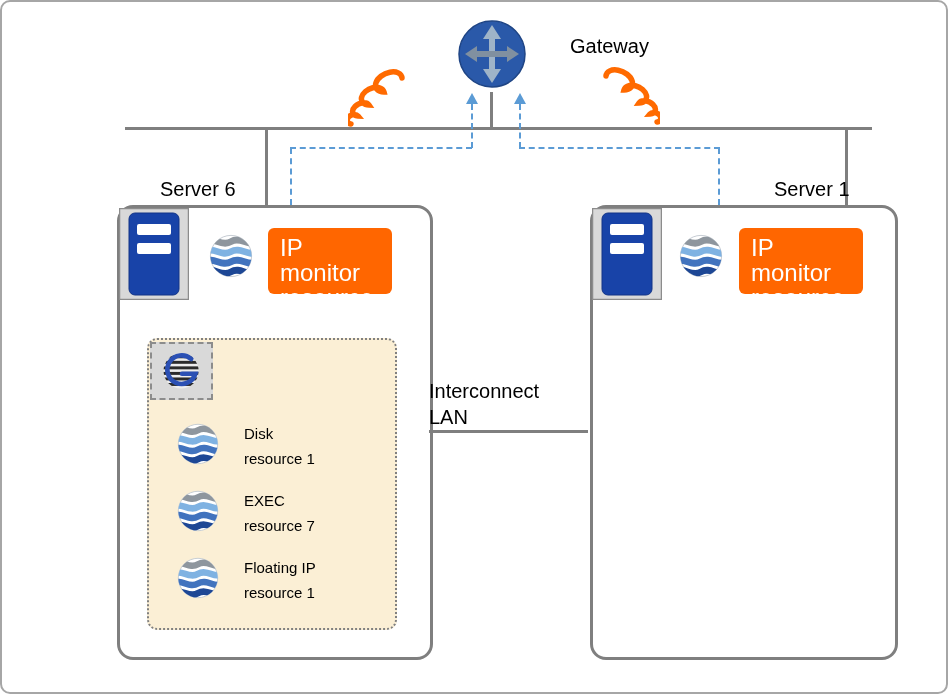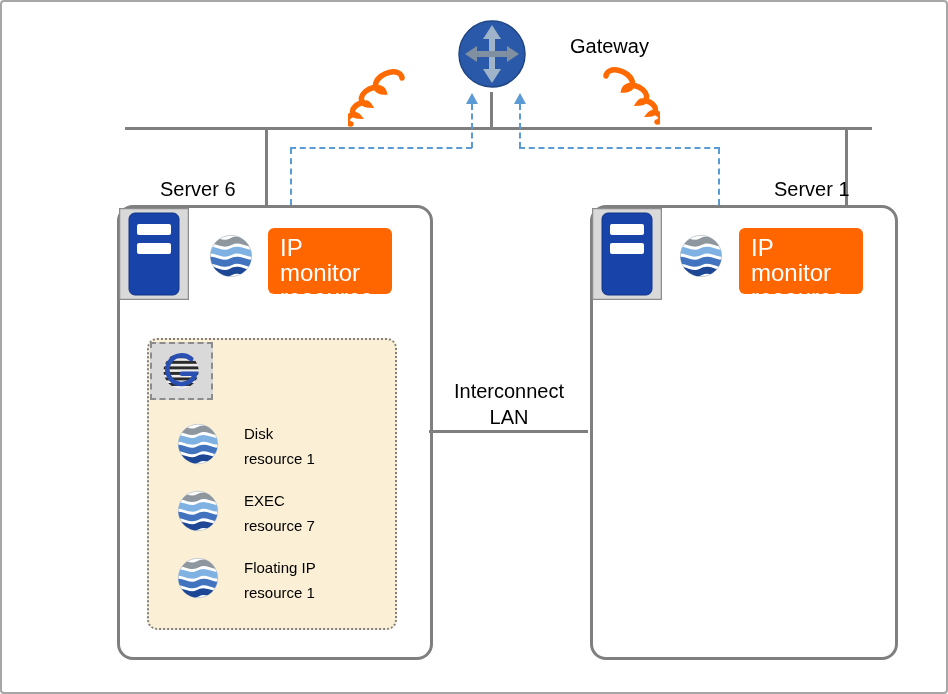--- a/index.html
+++ b/index.html
@@ -1,18 +1,18 @@
 <!DOCTYPE html>
 <html style="--badge_orange: #FF6600; --server_blue: #1843A8; --line_gray: #7F7F7F; --dashed_blue: #5B9BD5; --group_bg: #FBEFD5; --spiral_orange: #FF6A00; --gateway_blue: #2A59A9;"><head>
 <meta charset="utf-8">
 <style>
   html,body{margin:0;padding:0;background:#fff;}
   .canvas{
     position:relative;width:948px;height:694px;box-sizing:border-box;
-    background:#fff;border:2px solid #A6A6A6;border-radius:4px;overflow:hidden;
+    background:#fff;border:2px solid #A6A6A6;border-radius:10px;overflow:hidden;
     font-family:"Liberation Sans", sans-serif;color:#000;
   }
   .abs{position:absolute;}
   .label{font-size:20px;line-height:26px;white-space:pre-line;}
   .small-label{font-size:15px;line-height:25px;white-space:pre-line;}
   .hline{background:var(--line_gray,#7F7F7F);height:3px;}
   .vline{background:var(--line_gray,#7F7F7F);width:3px;}
   .dash-h{border-top:2px dashed var(--dashed_blue,#5B9BD5);}
   .dash-v{border-left:2px dashed var(--dashed_blue,#5B9BD5);}
   .arrow-up{width:0;height:0;border-left:6px solid transparent;border-right:6px solid transparent;
@@ -118,21 +118,21 @@
   <div class="abs dash-v" style="left:517px;top:102px;height:44px"></div>
   <div class="abs arrow-up" style="left:512px;top:91px"></div>
 
   <div class="abs label" style="left:158px;top:174px">Server 6</div>
   <div class="abs label" style="left:772px;top:174px">Server 1</div>
 
   <div class="abs server-box" style="left:115px;top:203px;width:310px;height:449px"></div>
   <div class="abs server-box" style="left:588px;top:203px;width:302px;height:449px"></div>
 
   <div class="abs hline" style="left:427px;top:428px;width:159px"></div>
-  <div class="abs label" style="left:427px;top:376px;width:160px;text-align:center">Interconnect
+  <div class="abs label" style="left:427px;top:376px;width:160px;text-align:left">Interconnect
 LAN</div>
 
   <svg class="abs" style="left:117px;top:206px;width:70px;height:92px">
       <use href="#sym-server"></use>
     </svg>
   <svg class="abs" style="left:206px;top:231px;width:46px;height:46px">
       <use href="#sym-wave"></use>
     </svg>
   <div class="abs badge" style="left:266px;top:226px;width:124px;height:66px">IP monitor
 resource 1</div>

